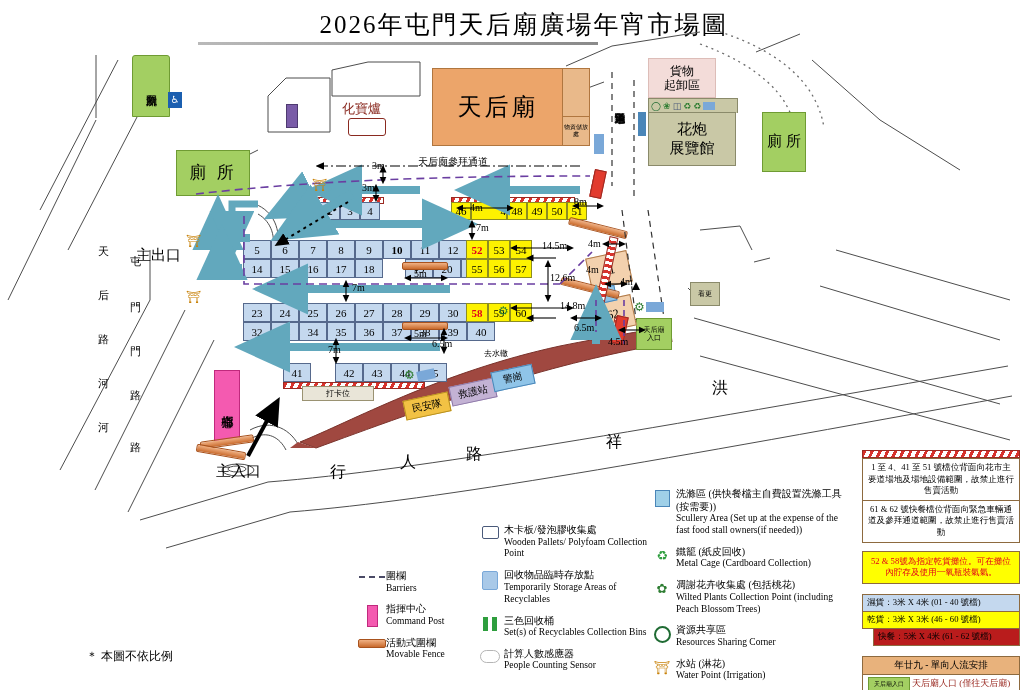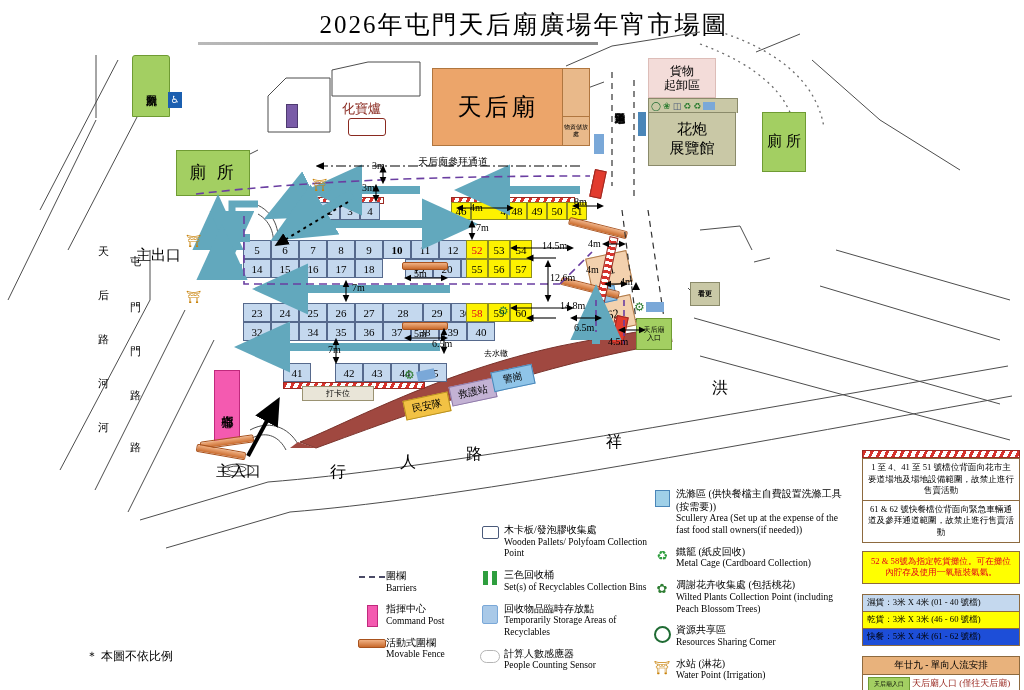--- a/index.html
+++ b/index.html
@@ -19,21 +19,21 @@
   .orangebig{background:#eca56a;border:1px solid #b0763f;}
   .orangesm{background:#e9b98a;border:1px solid #b0763f;}
   .vert{writing-mode:vertical-rl;text-orientation:upright;}
   
   .stallrow{display:flex;}
   .cell{border:1px solid #56698c;font-size:11px;display:flex;
         align-items:center;justify-content:center;box-sizing:border-box;
         font-family:"Liberation Serif",serif;}
   .blue{background:#c4d8ee;}
   .yellow{background:#fdf200;border-color:#8d8d20;}
-  .yel-red{color:#e2001a;font-weight:normal;}
+  .yel-red{color:#e2001a;font-weight:bold;}
   .hatch{background:repeating-linear-gradient(115deg,#d8322c 0 3px,#ffffff 3px 7px);
          border:1px solid #9a2a22;height:5px;}
   .mfence{background:linear-gradient(#f0b184,#c96a2c);border:1px solid #a8521d;
           height:6px;border-radius:2px;}
   .roadline{stroke:#4d4d4d;fill:none;stroke-width:1;}
   .arrowlbl{font-size:10px;font-family:"Liberation Serif",serif;}
   .cjk{font-family:"Liberation Serif","DejaVu Serif",serif;}
   
   #legend-center{left:358px;top:488px;width:300px;}
   #legend-right{left:648px;top:488px;width:205px;}
@@ -151,21 +151,21 @@
 </div>
 <div class="abs bldg khaki cjk" style="left:648px;top:112px;width:86px;height:52px;font-size:15px;line-height:1.25;white-space:pre-line;">
   <span>花炮
 展覽館</span>
 </div>
 
 <div class="abs bldg green cjk" style="left:762px;top:112px;width:42px;height:58px;font-size:15px;">
   <span>廁 所</span>
 </div>
 
-<div class="abs bldg khaki cjk" style="left:690px;top:282px;width:28px;height:22px;font-size:7px;font-weight:bold;">
+<div class="abs bldg khaki cjk" style="left:690px;top:282px;width:28px;height:22px;font-size:7px;">
   <span>看更</span>
 </div>
 
 <div class="abs cjk" style="left:214px;top:370px;width:24px;height:70px;background:#f45ab0;border:1px solid #c0297d;display:flex;align-items:center;justify-content:center;">
   <span class="vert" style="font-size:12px;color:#000;">指揮中心</span>
 </div>
 <div class="abs mfence" style="left:200px;top:438px;width:52px;transform:rotate(-8deg);"></div>
 <div class="abs mfence" style="left:196px;top:448px;width:48px;transform:rotate(10deg);"></div>
 
 <div class="abs bldg green cjk" style="left:636px;top:318px;width:34px;height:30px;font-size:7px;line-height:1.2;white-space:pre-line;">
@@ -224,21 +224,21 @@
   <div class="cell yellow" style="width:22px;height:19px;">56</div>
   <div class="cell yellow" style="width:22px;height:19px;">57</div>
 </div>
 
 <div class="abs stallrow" style="left:243px;top:303px;">
   <div class="cell blue" style="width:28px;height:19px;">23</div>
   <div class="cell blue" style="width:28px;height:19px;">24</div>
   <div class="cell blue" style="width:28px;height:19px;">25</div>
   <div class="cell blue" style="width:28px;height:19px;">26</div>
   <div class="cell blue" style="width:28px;height:19px;">27</div>
-  <div class="cell blue" style="width:40px;height:19px;">28</div>
+  <div class="cell blue" style="width:28px;height:19px;">28</div>
   <div class="cell blue" style="width:28px;height:19px;">29</div>
   <div class="cell blue" style="width:28px;height:19px;">30</div>
   <div class="cell blue" style="width:28px;height:19px;">31</div>
 </div>
 <div class="abs stallrow" style="left:243px;top:322px;">
   <div class="cell blue" style="width:28px;height:19px;">32</div>
   <div class="cell blue" style="width:28px;height:19px;">33</div>
   <div class="cell blue" style="width:28px;height:19px;">34</div>
   <div class="cell blue" style="width:28px;height:19px;">35</div>
   <div class="cell blue" style="width:28px;height:19px;">36</div>
@@ -478,35 +478,35 @@
         <div class="lg-ico">
           <span style="display:inline-block;width:15px;height:11px;border:1.4px solid #4a5a7a;border-radius:2px;"></span>
         </div>
         <div class="lg-tx">
           <div class="lg-zh cjk">木卡板/發泡膠收集處</div>
           <div class="lg-en">Wooden Pallets/ Polyfoam Collection Point</div>
         </div>
       </div>
       <div class="lg-row">
         <div class="lg-ico">
+          <span style="display:inline-block;width:14px;height:17px;background:#a9c9e8;border:1px solid #7aa8d8;border-radius:2px;"></span>
+        </div>
+        <div class="lg-tx">
+          <div class="lg-zh cjk">回收物品臨時存放點</div>
+          <div class="lg-en">Temporarily Storage Areas of Recyclables</div>
+        </div>
+      </div>
+      <div class="lg-row">
+        <div class="lg-ico">
           <span style="display:inline-block;width:14px;height:14px;background:#2e9e3e;
              background-image:linear-gradient(#fff 0 0);background-size:4px 14px;background-position:5px 0;background-repeat:no-repeat;"></span>
         </div>
         <div class="lg-tx">
           <div class="lg-zh cjk">三色回收桶</div>
           <div class="lg-en">Set(s) of Recyclables Collection Bins</div>
-        </div>
-      </div>
-      <div class="lg-row">
-        <div class="lg-ico">
-          <span style="display:inline-block;width:14px;height:17px;background:#a9c9e8;border:1px solid #7aa8d8;border-radius:2px;"></span>
-        </div>
-        <div class="lg-tx">
-          <div class="lg-zh cjk">回收物品臨時存放點</div>
-          <div class="lg-en">Temporarily Storage Areas of Recyclables</div>
         </div>
       </div>
       <div class="lg-row">
         <div class="lg-ico">
           <span style="display:inline-block;width:18px;height:11px;border:1.3px solid #b5b5b5;border-radius:7px;"></span>
         </div>
         <div class="lg-tx">
           <div class="lg-zh cjk">計算人數感應器</div>
           <div class="lg-en">People Counting Sensor</div>
         </div>
@@ -566,21 +566,21 @@
 
 <div class="abs" id="notice-panel">
   <div style="height:6px;background:repeating-linear-gradient(115deg,#d8322c 0 3px,#ffffff 3px 7px);border:1px solid #9a2a22;"></div>
   <div class="ntc cjk">1 至 4、41 至 51 號檔位背面向花市主要道場地及場地設備範圍，故禁止進行售賣活動</div>
   <div class="ntc cjk" style="border-top:none;">61 &amp; 62 號快餐檔位背面向緊急車輛通道及參拜通道範圍，故禁止進行售賣活動</div>
   <div style="height:8px;"></div>
   <div class="ntc-yellow cjk">52 &amp; 58號為指定乾貨攤位。可在攤位內貯存及使用一氧瓶裝氣氣。</div>
   <div style="height:10px;"></div>
   <div class="sizerow cjk" style="background:#c4d8ee;">濕貨：3米 X 4米 (01 - 40 號檔)</div>
   <div class="sizerow cjk" style="background:#ffff00;border-top:none;">乾貨：3米 X 3米 (46 - 60 號檔)</div>
-  <div class="sizerow cjk" style="background:#1d4ed8;border-top:none;">快餐：5米 X 4米 (61 - 62 號檔)</div>
+  <div class="sizerow cjk" style="background:#b91c1c;border-top:none;margin-left:11px;">快餐：5米 X 4米 (61 - 62 號檔)</div>
   <div style="height:10px;"></div>
   <div class="hdr-orange cjk">年廿九 - 單向人流安排</div>
   <div class="kv">
     <span class="sw">
       <span class="cjk" style="display:inline-block;width:40px;height:12px;background:#a3cf62;border:1px solid #6f9b33;font-size:6px;text-align:center;line-height:12px;">天后廟入口</span>
     </span>
     <span class="cjk" style="color:#9a2a22;">天后廟人口 (僅往天后廟)</span>
   </div>
 
 </div>

